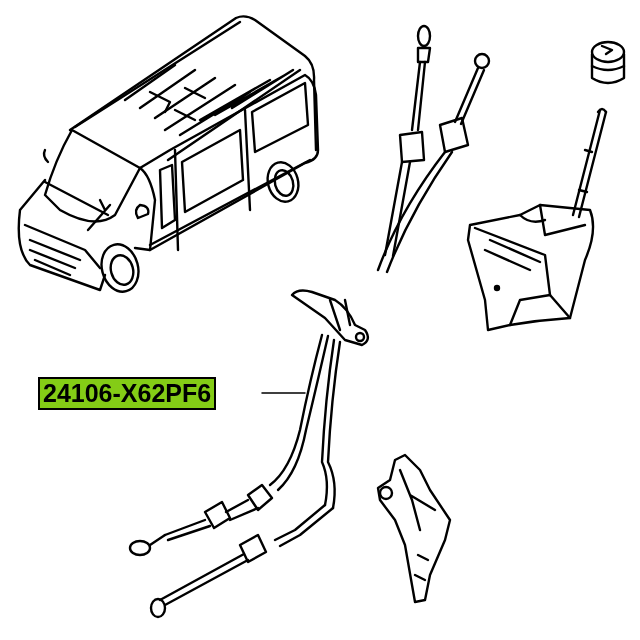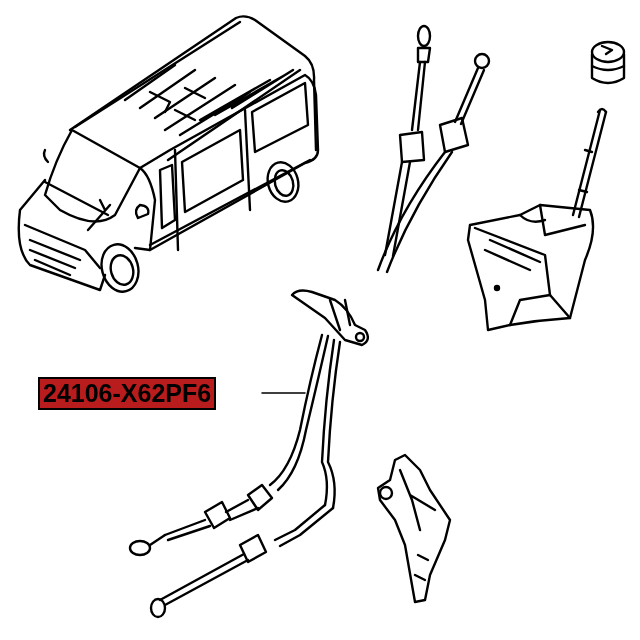--- a/index.html
+++ b/index.html
@@ -1,20 +1,20 @@
 <!DOCTYPE html>
 <html><head>
   <meta charset="utf-8">
   <style>
     html, body { margin: 0; padding: 0; background: #ffffff; }
     #canvas { position: relative; width: 640px; height: 640px; background: #ffffff; overflow: hidden; }
     svg.art { position: absolute; left: 0; top: 0; }
     .part-label {
       position: absolute; left: 38px; top: 377px;
-      border: 2px solid #000; background: #b91c1c;
+      border: 2px solid #000; background: #84cc16;
       padding: 0 3px; height: 29px; line-height: 29px;
       font-family: "Liberation Sans", sans-serif; font-weight: bold;
       font-size: 25px; color: #000; letter-spacing: 0px;
     }
   </style>
 </head>
 <body>
 
 <div id="canvas">
 

